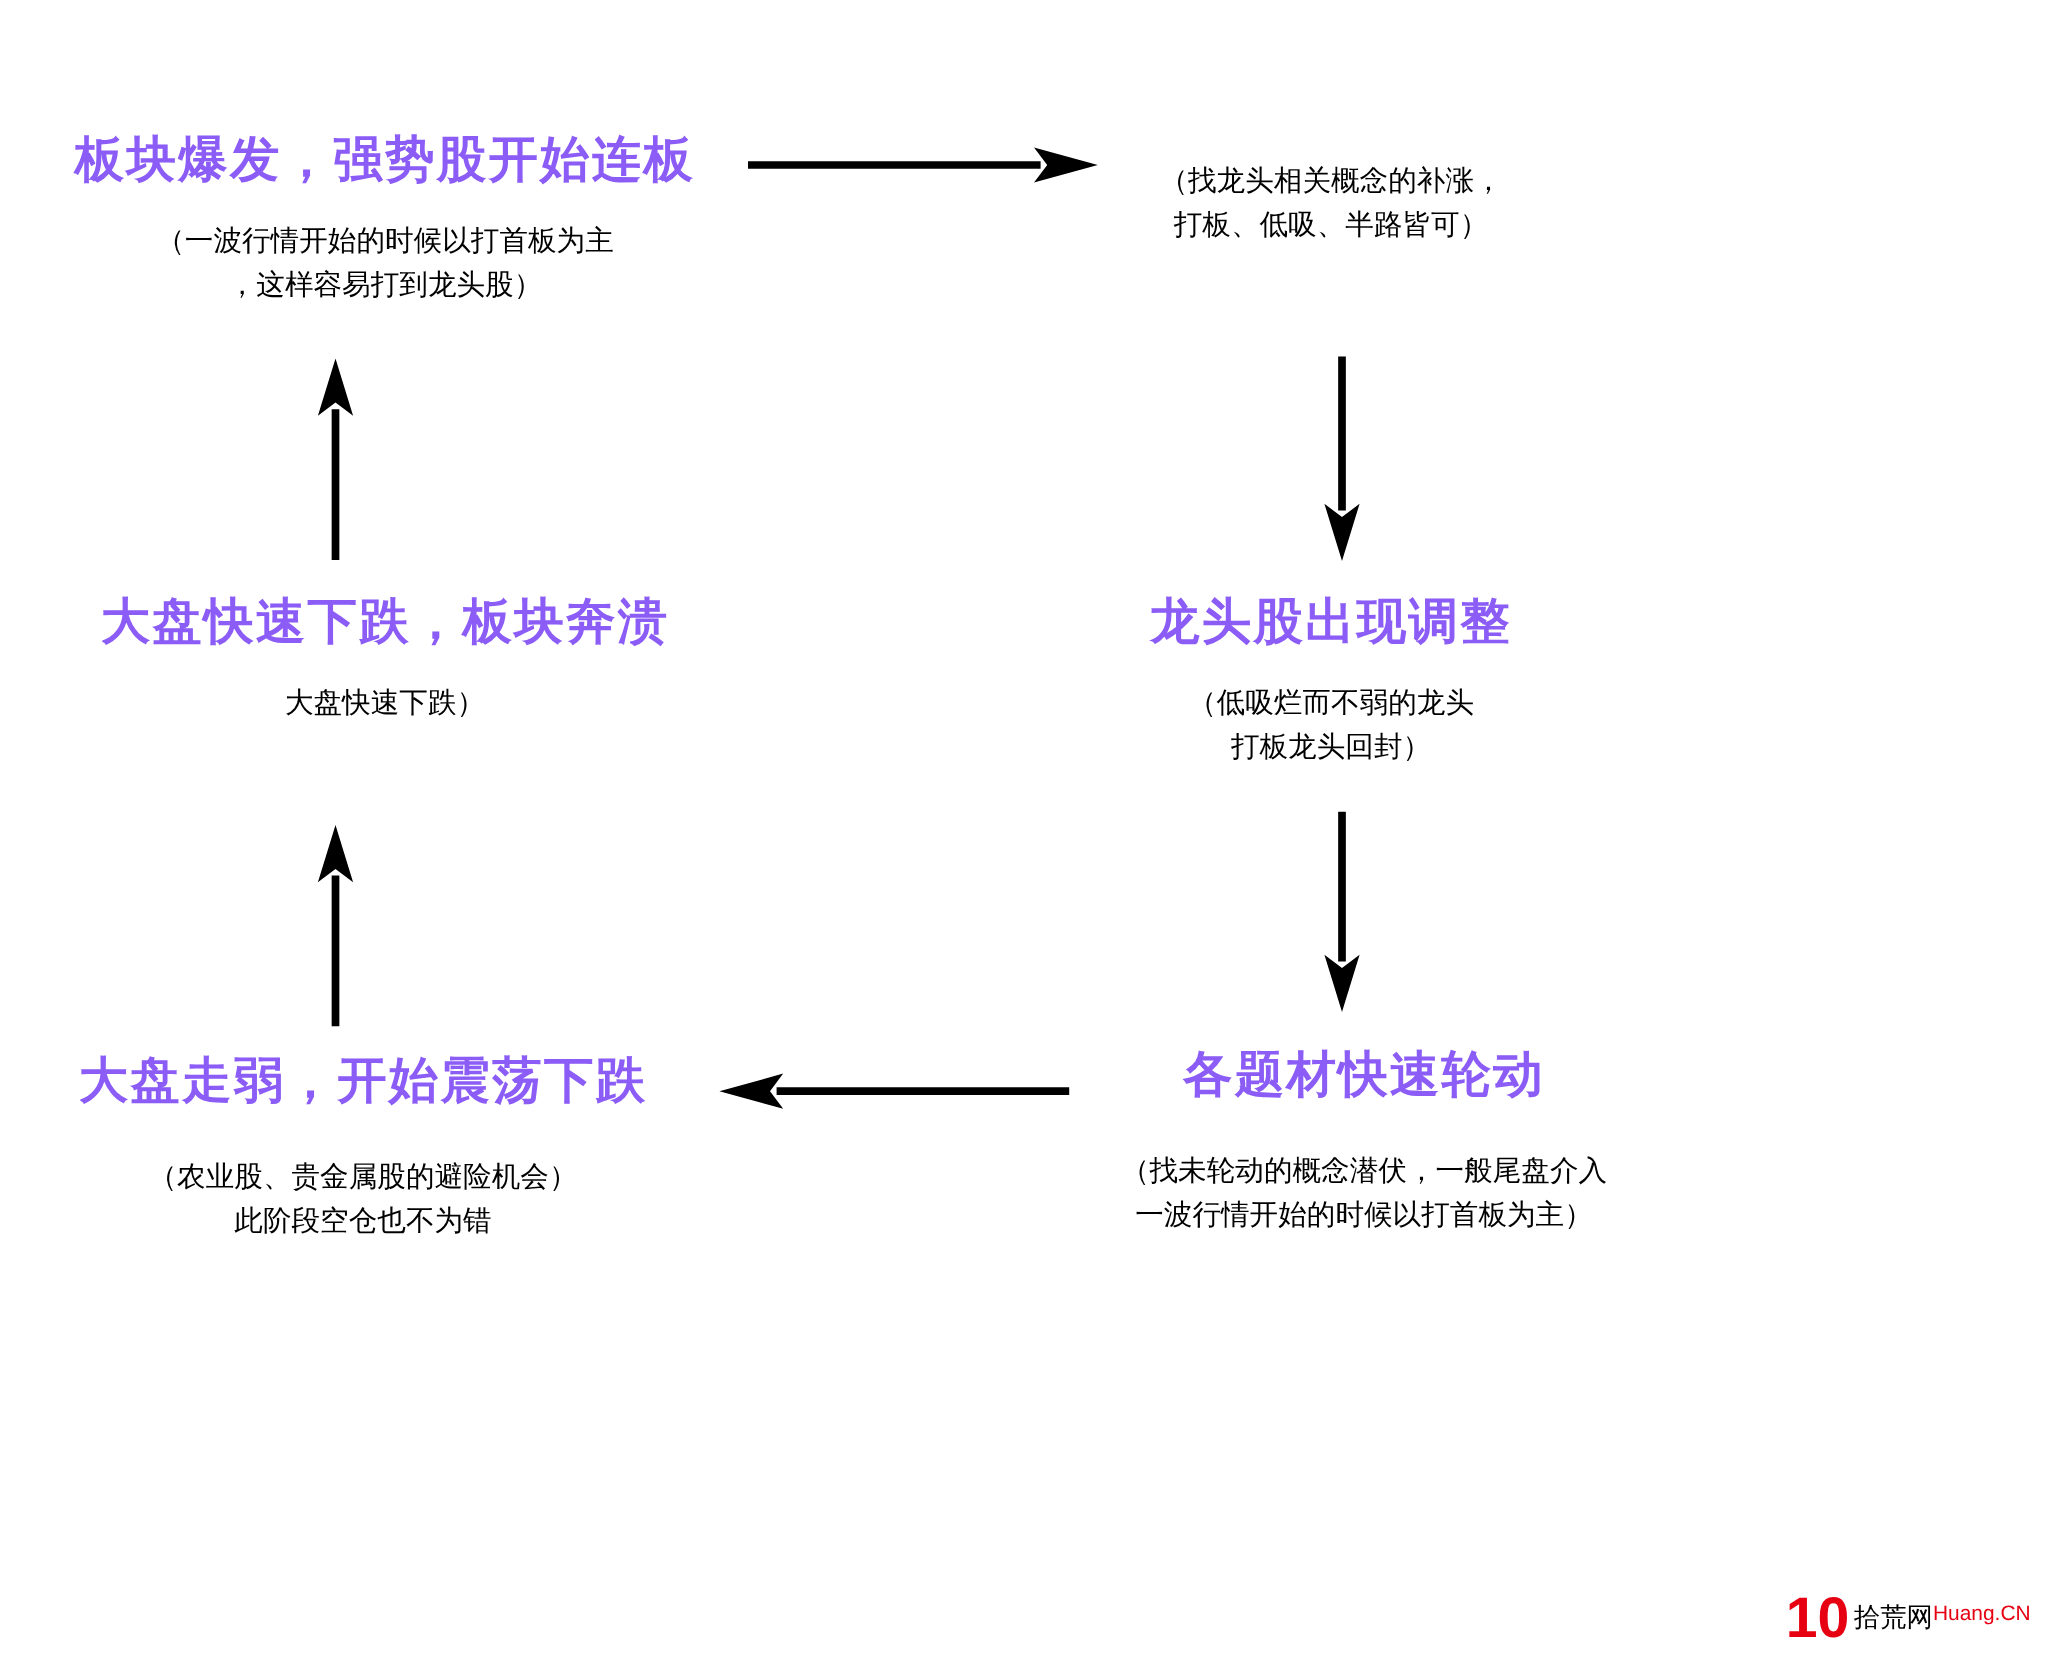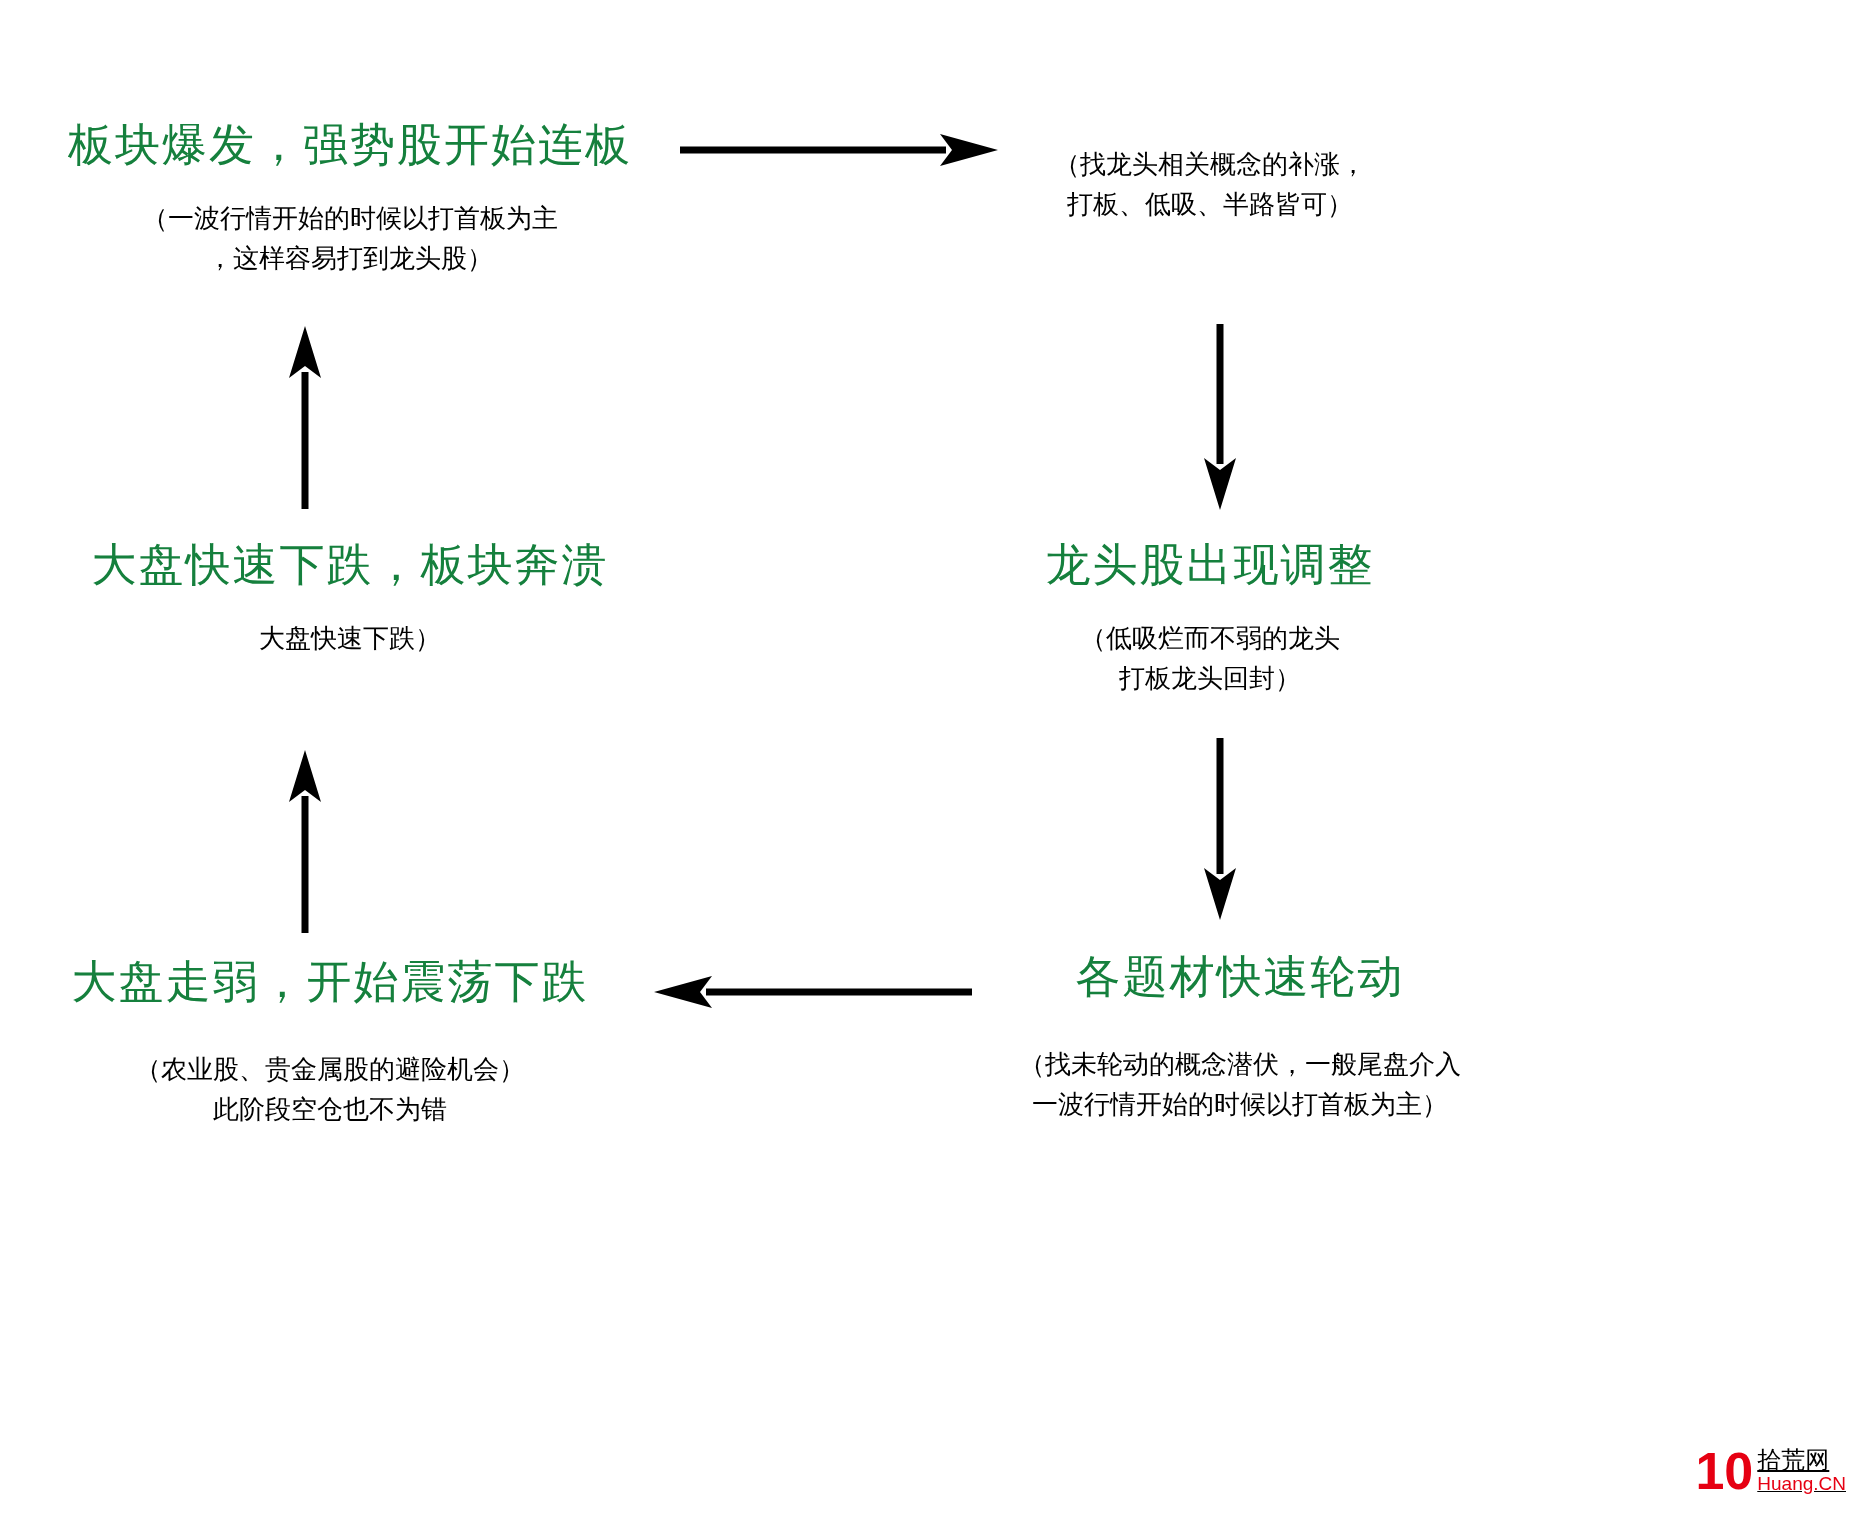--- a/index.html
+++ b/index.html
@@ -14,22 +14,22 @@
     height: 1515px;
     background: #ffffff;
     overflow: hidden;
   }
   .node {
     position: absolute;
     text-align: center;
   }
   .node-title {
     font-size: 45px;
-    font-weight: normal;
-    color: #15803d;
+    font-weight: bold;
+    color: #8b5cf6;
     letter-spacing: 2px;
     line-height: 1.2;
     white-space: nowrap;
   }
   .node-sub {
     margin-top: 26px;
     font-size: 26px;
     color: #000000;
     line-height: 1.55;
   }
@@ -50,23 +50,22 @@
   }
   .wm-number {
     font-size: 52px;
     font-weight: bold;
     color: #e60012;
     line-height: 1;
     margin-right: 4px;
   }
   .wm-col {
     display: flex;
-    flex-direction: column;
+    flex-direction: row;
     justify-content: space-between;
-    text-decoration: underline;
   }
   .wm-name {
     font-size: 24px;
     color: #000000;
     line-height: 1.1;
   }
   .wm-url {
     font-size: 19px;
     color: #e60012;
     line-height: 1.1;

